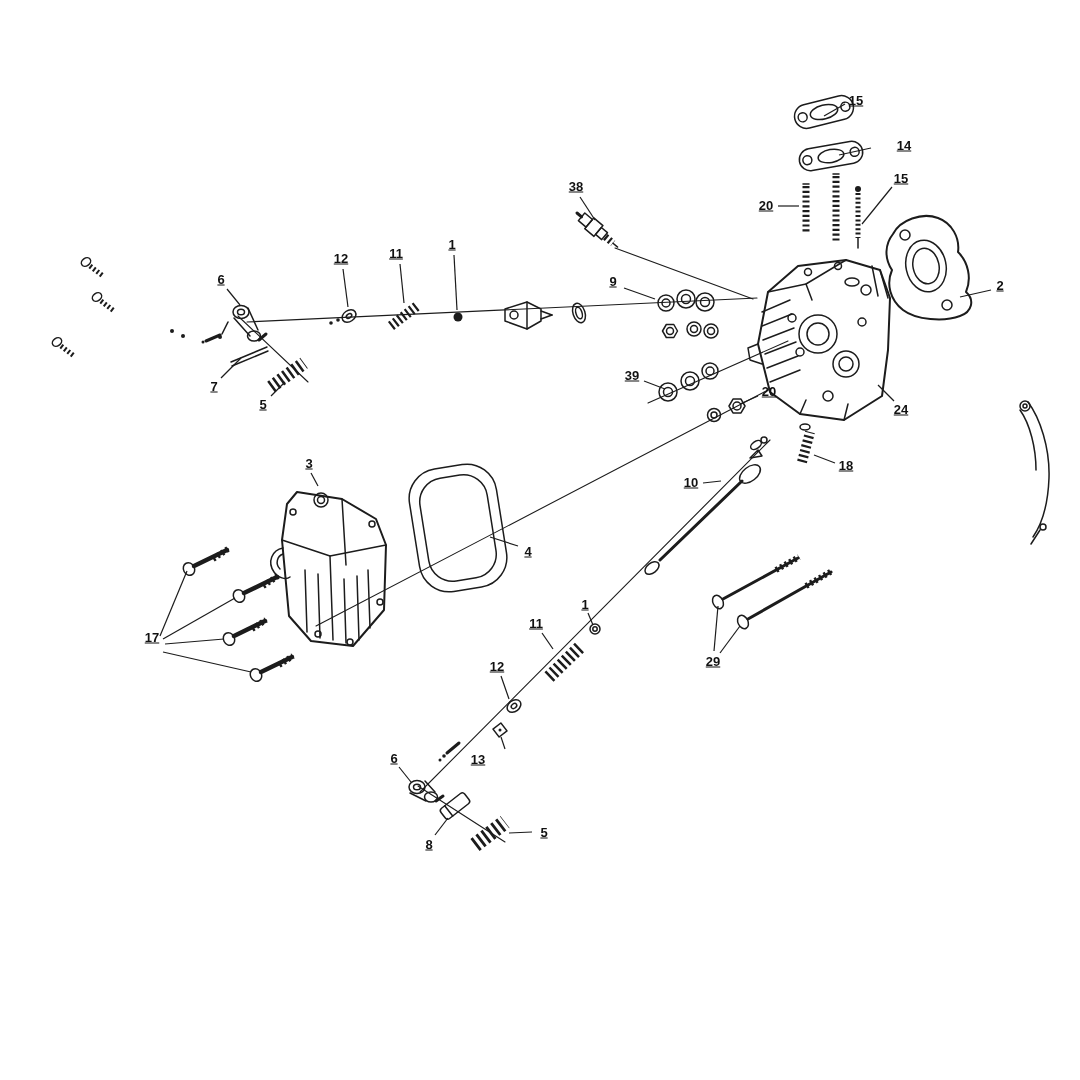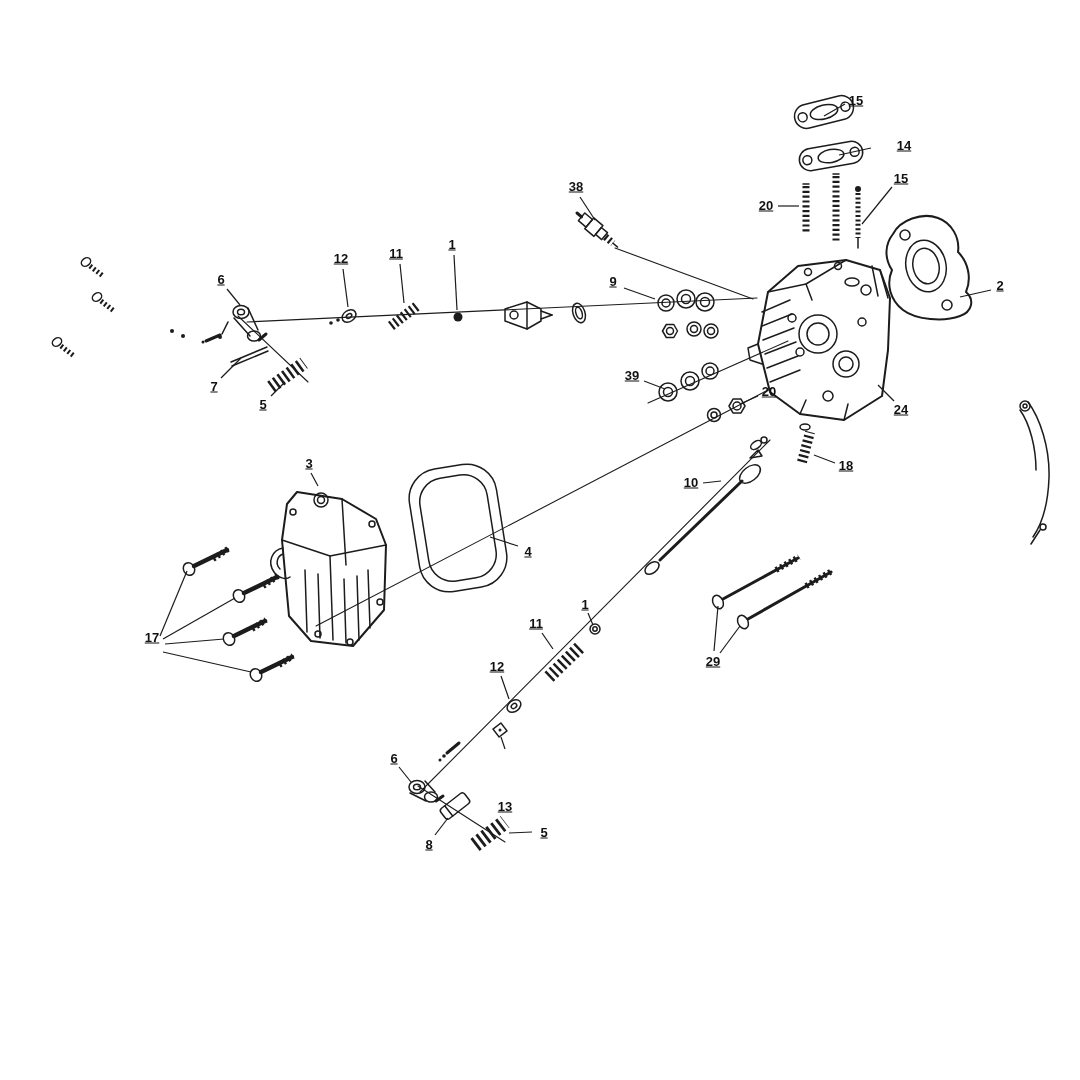--- a/index.html
+++ b/index.html
@@ -384,19 +384,19 @@
       <div class="callout" style="left: 901px; top: 409px;">24</div>
       <div class="callout" style="left: 846px; top: 465px;">18</div>
       <div class="callout" style="left: 691px; top: 482px;">10</div>
       <div class="callout" style="left: 309px; top: 463px;">3</div>
       <div class="callout" style="left: 528px; top: 551px;">4</div>
       <div class="callout" style="left: 585px; top: 604px;">1</div>
       <div class="callout" style="left: 536px; top: 623px;">11</div>
       <div class="callout" style="left: 152px; top: 637px;">17</div>
       <div class="callout" style="left: 713px; top: 661px;">29</div>
       <div class="callout" style="left: 497px; top: 666px;">12</div>
-      <div class="callout" style="left: 505px; top: 759px; margin-top: 47px;">13</div>
+      <div class="callout" style="left: 478px; top: 759px;">13</div>
       <div class="callout" style="left: 394px; top: 758px;">6</div>
       <div class="callout" style="left: 429px; top: 844px;">8</div>
       <div class="callout" style="left: 544px; top: 832px;">5</div>
     </div>
 
 </div>
 
 </body></html>

